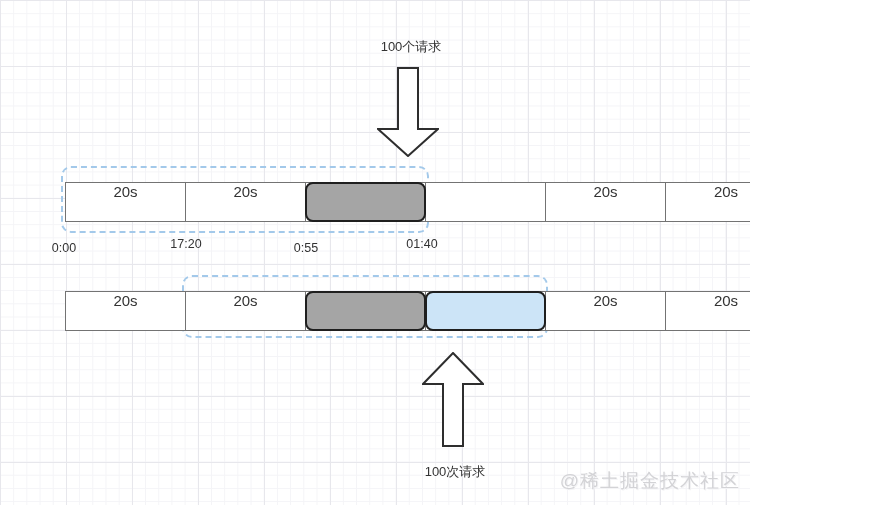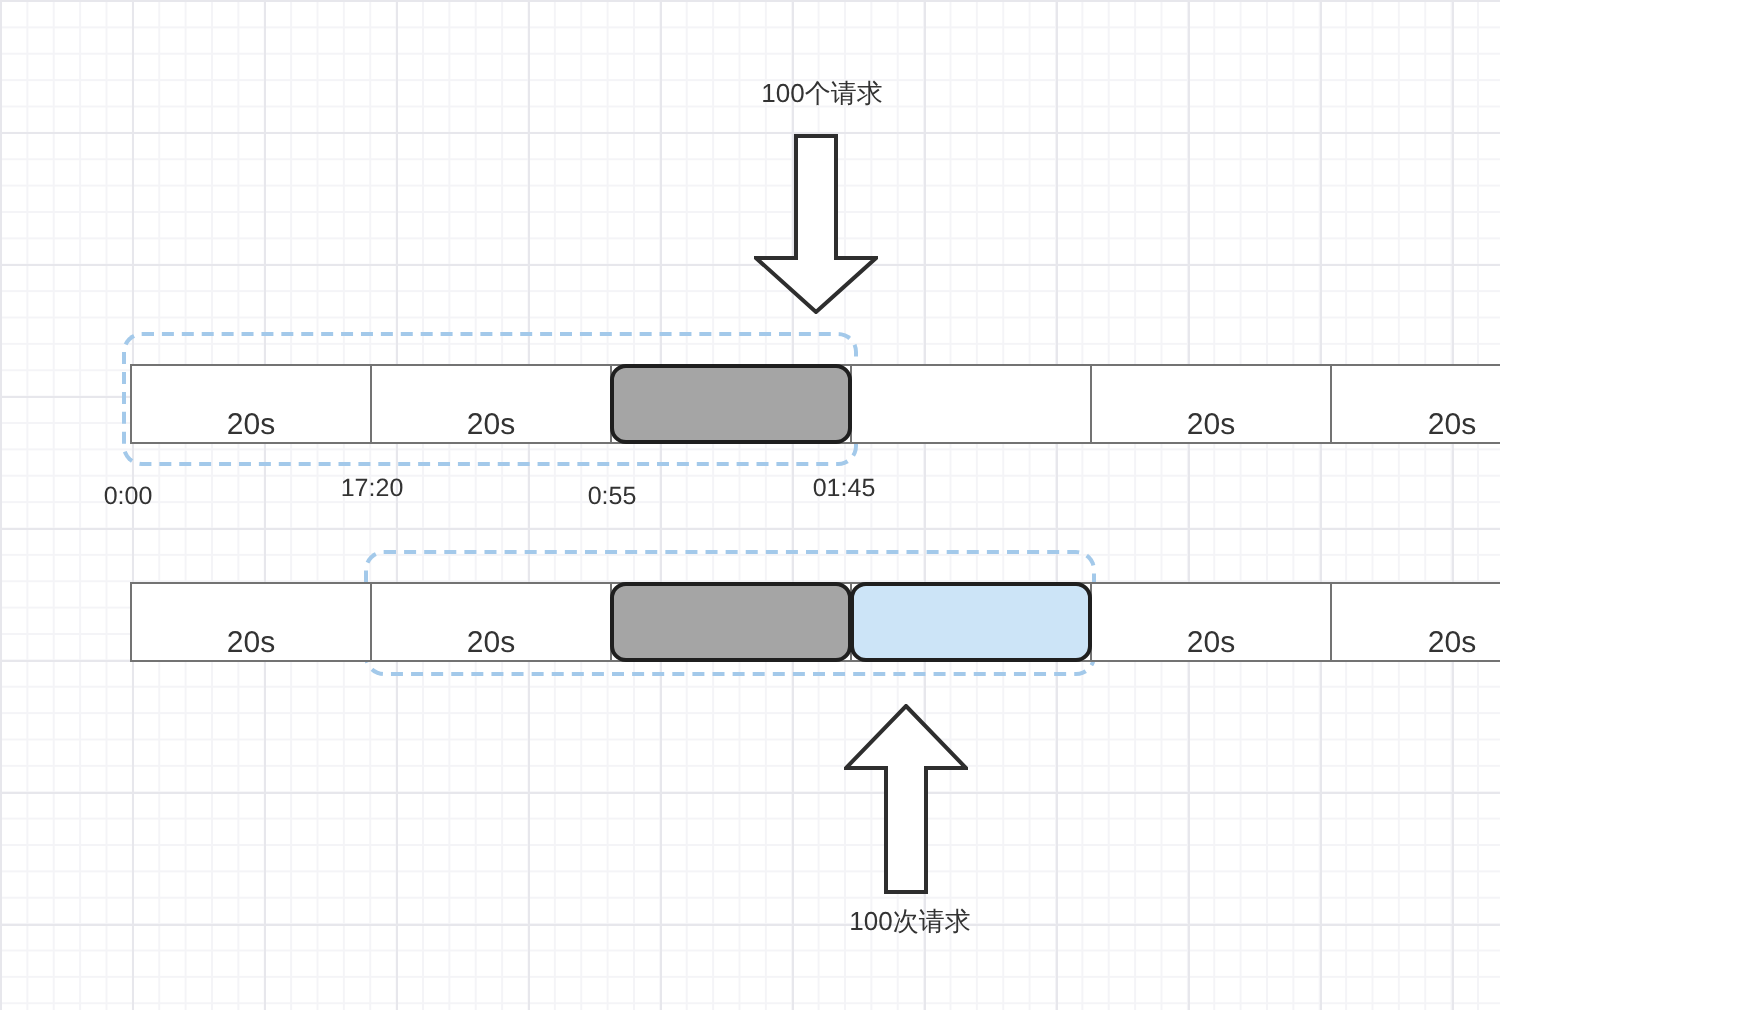--- a/index.html
+++ b/index.html
@@ -13,41 +13,41 @@
       linear-gradient(to right,#f4f4f7 1px,transparent 1px),
       linear-gradient(to bottom,#f4f4f7 1px,transparent 1px);
     background-size:66px 66px,66px 66px,13.2px 13.2px,13.2px 13.2px;
     text-decoration:underline;
   }
   .anno-label{
     position:absolute;transform:translateX(-50%);
     font-size:13px;color:#333333;white-space:nowrap;
   }
   .top-label{left:411px;top:38px;}
-  .bottom-label{left:455px;top:452px;}
+  .bottom-label{left:455px;top:463px;}
   .arrow{position:absolute;}
   .arrow-down{left:377px;top:67px;width:62px;height:90px;}
   .arrow-up{left:422px;top:352px;width:62px;height:95px;}
   .dash-rect{
     position:absolute;border:2px dashed #a3c9ea;border-radius:10px;
     box-sizing:border-box;background:transparent;
   }
   .dash-rect-1{left:61px;top:166px;width:368px;height:67px;}
   .dash-rect-2{left:182px;top:275px;width:366px;height:63px;}
   .bar{
     position:absolute;left:65px;width:722px;height:40px;
     display:flex;box-sizing:border-box;
     border:1px solid #737373;background:#ffffff;
   }
   .bar-1{top:182px;}
   .bar-2{top:291px;}
   .cell{
     position:relative;flex:0 0 120px;box-sizing:border-box;
     border-right:1px solid #737373;
-    display:flex;align-items:flex-end;justify-content:center;
+    display:flex;align-items:flex-start;justify-content:center;
   }
   .cell:last-child{border-right:none;flex-basis:120px;}
   .cell-label{font-size:15px;color:#333333;}
   .block{
     position:absolute;top:-1px;bottom:-1px;left:-1px;right:-1px;
     border:2px solid #1f1f1f;border-radius:8px;box-sizing:border-box;
   }
   .block-gray{background:#a5a5a5;}
   .block-blue{background:#cce4f7;}
   .tick{
@@ -94,21 +94,21 @@
       <span class="cell-label">20s</span>
     </div>
     <div class="cell">
       <span class="cell-label">20s</span>
     </div>
   </div>
 
   <div class="tick tick-0">0:00</div>
   <div class="tick tick-1">17:20</div>
   <div class="tick tick-2">0:55</div>
-  <div class="tick tick-3">01:45</div>
+  <div class="tick tick-3">01:40</div>
 
   <div class="dash-rect dash-rect-2"></div>
 
   <div class="bar bar-2">
     <div class="cell">
       <span class="cell-label">20s</span>
     </div>
     <div class="cell">
       <span class="cell-label">20s</span>
     </div>
@@ -125,14 +125,15 @@
       <span class="cell-label">20s</span>
     </div>
   </div>
 
   <svg class="arrow arrow-up" viewBox="0 0 62 95" xmlns="http://www.w3.org/2000/svg">
     <polygon points="31,1 61,32 41,32 41,94 21,94 21,32 1,32" fill="#ffffff" stroke="#2e2e2e" stroke-width="2" stroke-linejoin="miter"></polygon>
   </svg>
 
   <div class="anno-label bottom-label">100次请求</div>
 
+  <div class="watermark">@稀土掘金技术社区</div>
 
 </div>
 
 </body></html>

